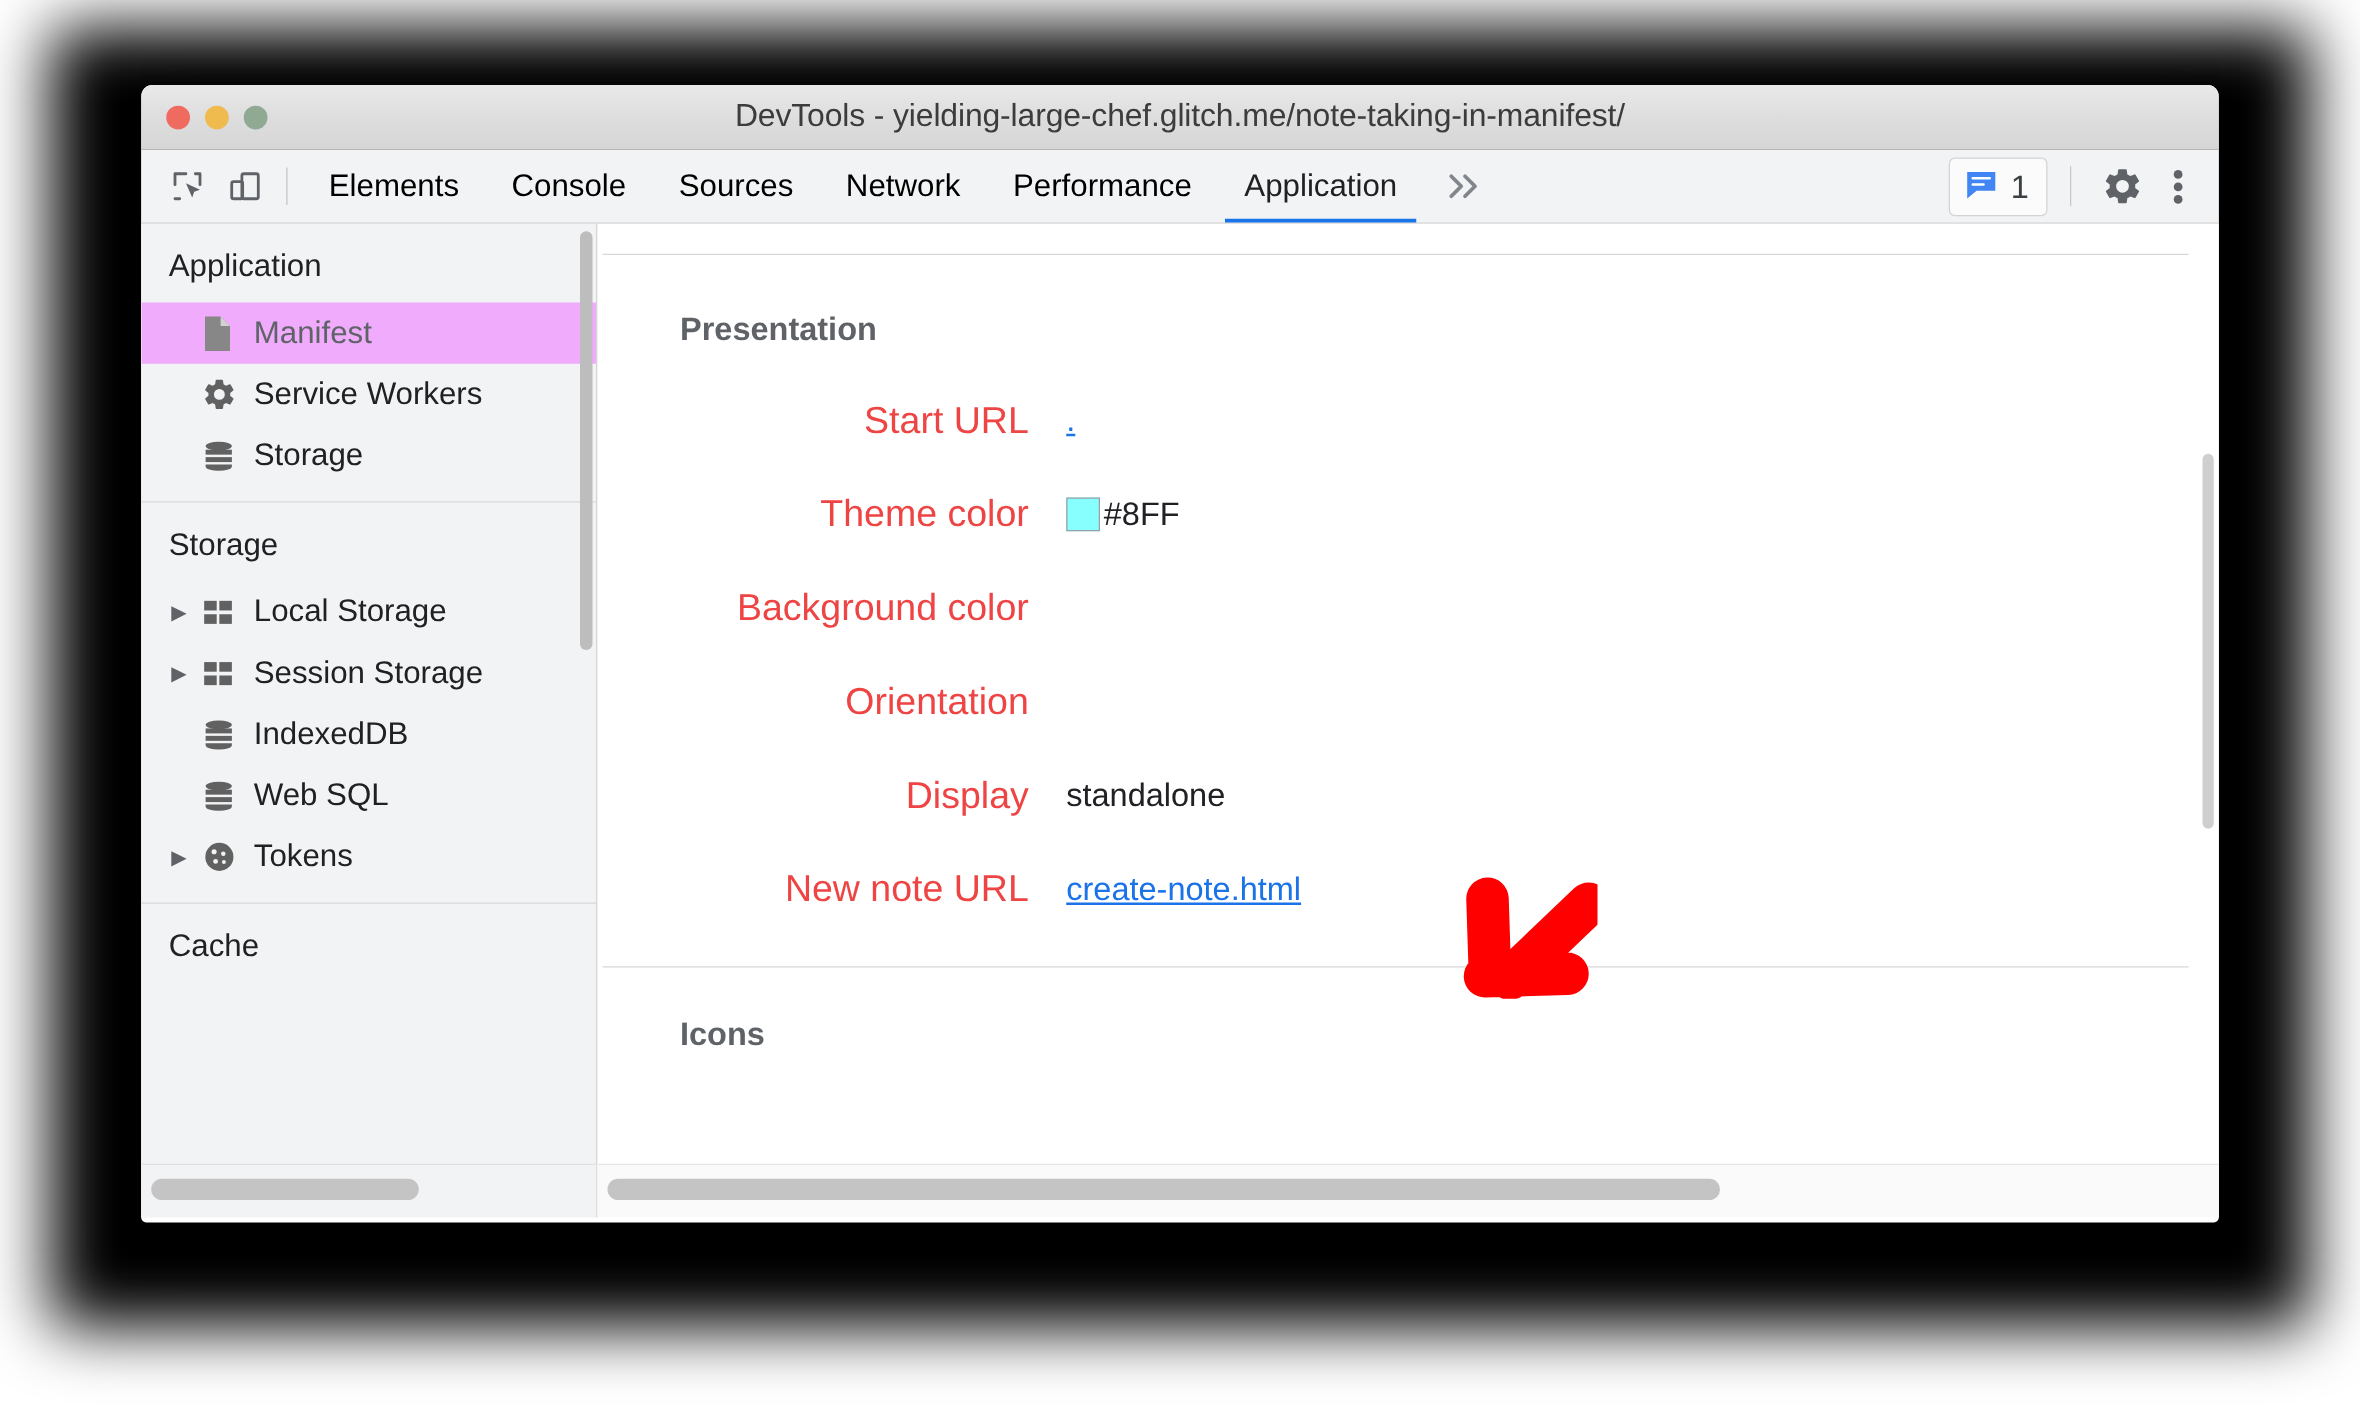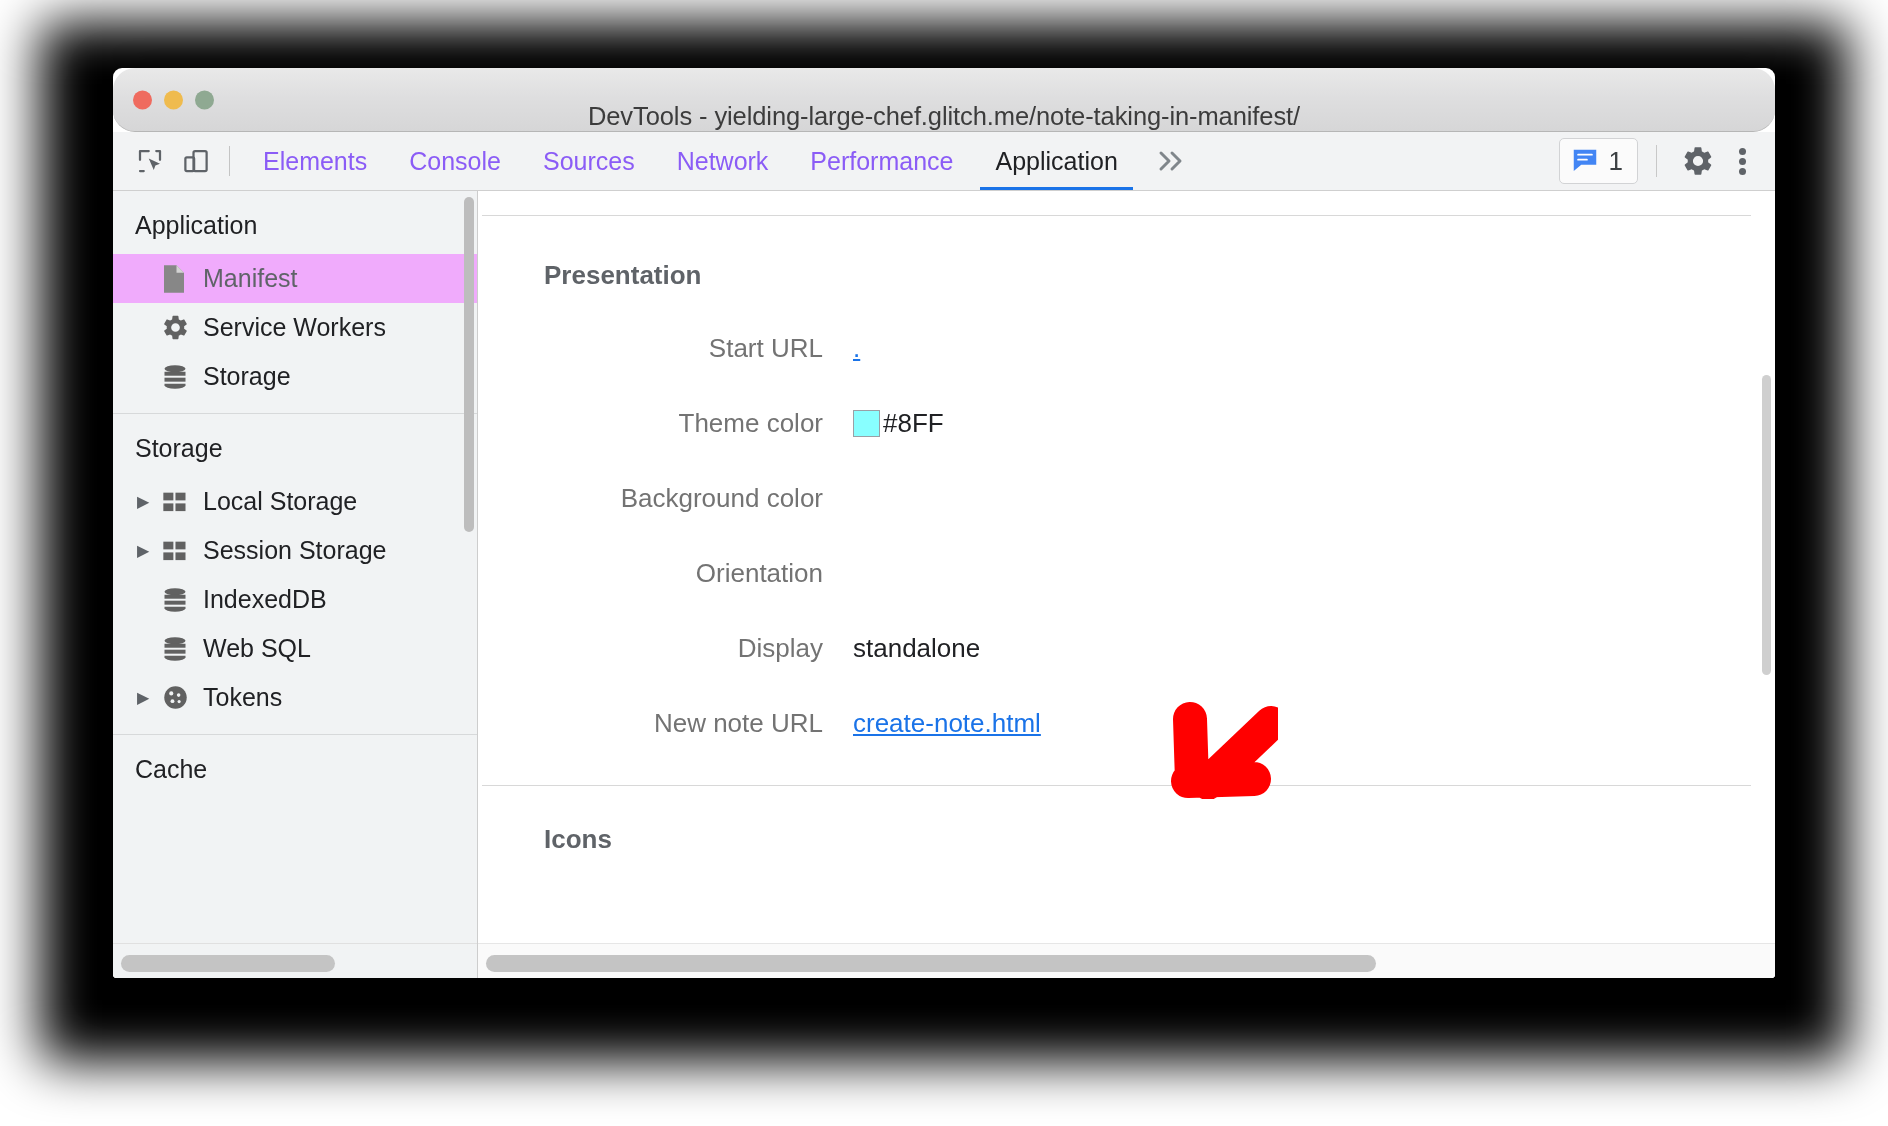--- a/index.html
+++ b/index.html
@@ -34,27 +34,26 @@
     width: 1662px; height: 910px;
     background: #ffffff;
     border-radius: 9px 9px 4px 4px;
     overflow: hidden;
     box-shadow: 0 6px 40px rgba(0,0,0,0.55);
   }
 
   
   .titlebar {
     position: relative;
-    height: 64px;
+    height: 52px;
     background: linear-gradient(to bottom, #e9e9e9 0%, #dededf 48%, #d6d6d7 100%);
     border-bottom: 1px solid #b6b6b6;
     display: flex;
-    align-items: flex-end;
+    align-items: center;
     justify-content: center;
-    border-radius: 22px;
   }
   .traffic {
     position: absolute;
     left: 20px; top: 50%;
     transform: translateY(-50%);
     display: flex;
     gap: 12px;
   }
   .dot { width: 19px; height: 19px; border-radius: 50%; }
   .dot.red    { background: #ef6b5f; }
@@ -92,21 +91,21 @@
     align-items: center;
     height: 100%;
   }
   .tab {
     position: relative;
     height: 100%;
     display: flex;
     align-items: center;
     padding: 0 21px;
     font-size: 25px;
-    color: #8b5cf6;
+    color: #000000;
     cursor: pointer;
     white-space: nowrap;
   }
   .tab.active {
     color: #202124;
   }
   .tab.active::after {
     content: "";
     position: absolute;
     left: 6px; right: 6px; bottom: 0;
@@ -253,22 +252,22 @@
   }
   .fields { padding-top: 20px; }
   .field-row {
     display: flex;
     align-items: center;
     height: 75px;
   }
   .field-label {
     width: 345px;
     text-align: right;
-    font-size: 26px;
-    color: #737373;
+    font-size: 30px;
+    color: #ef4444;
     padding-right: 0;
     white-space: nowrap;
   }
   .field-value {
     padding-left: 30px;
     font-size: 26px;
     color: #202124;
     display: flex;
     align-items: center;
     white-space: nowrap;

